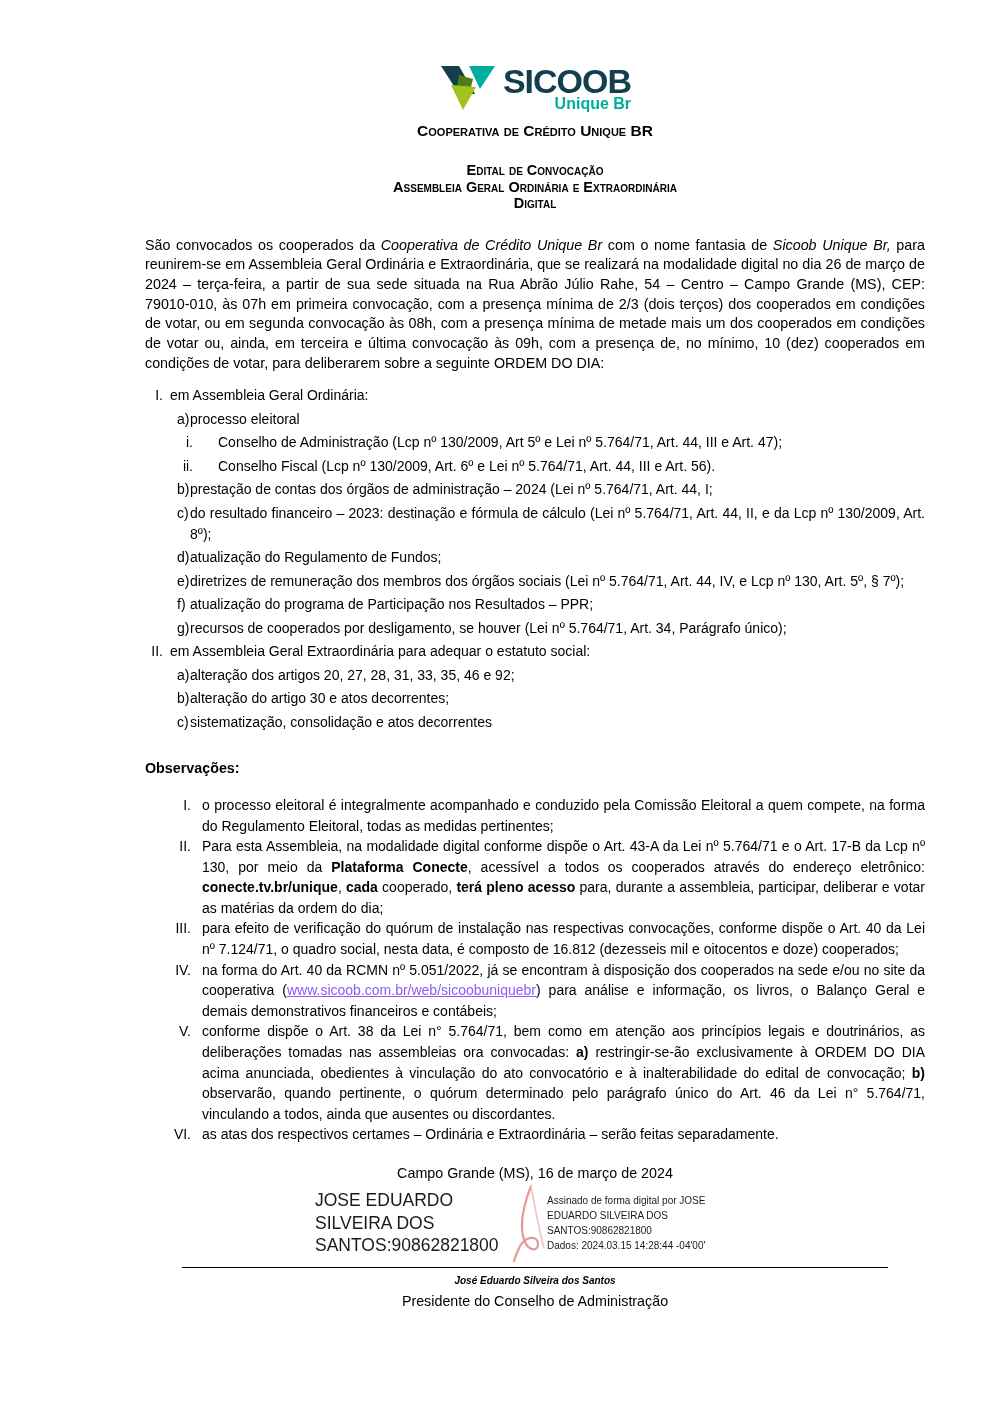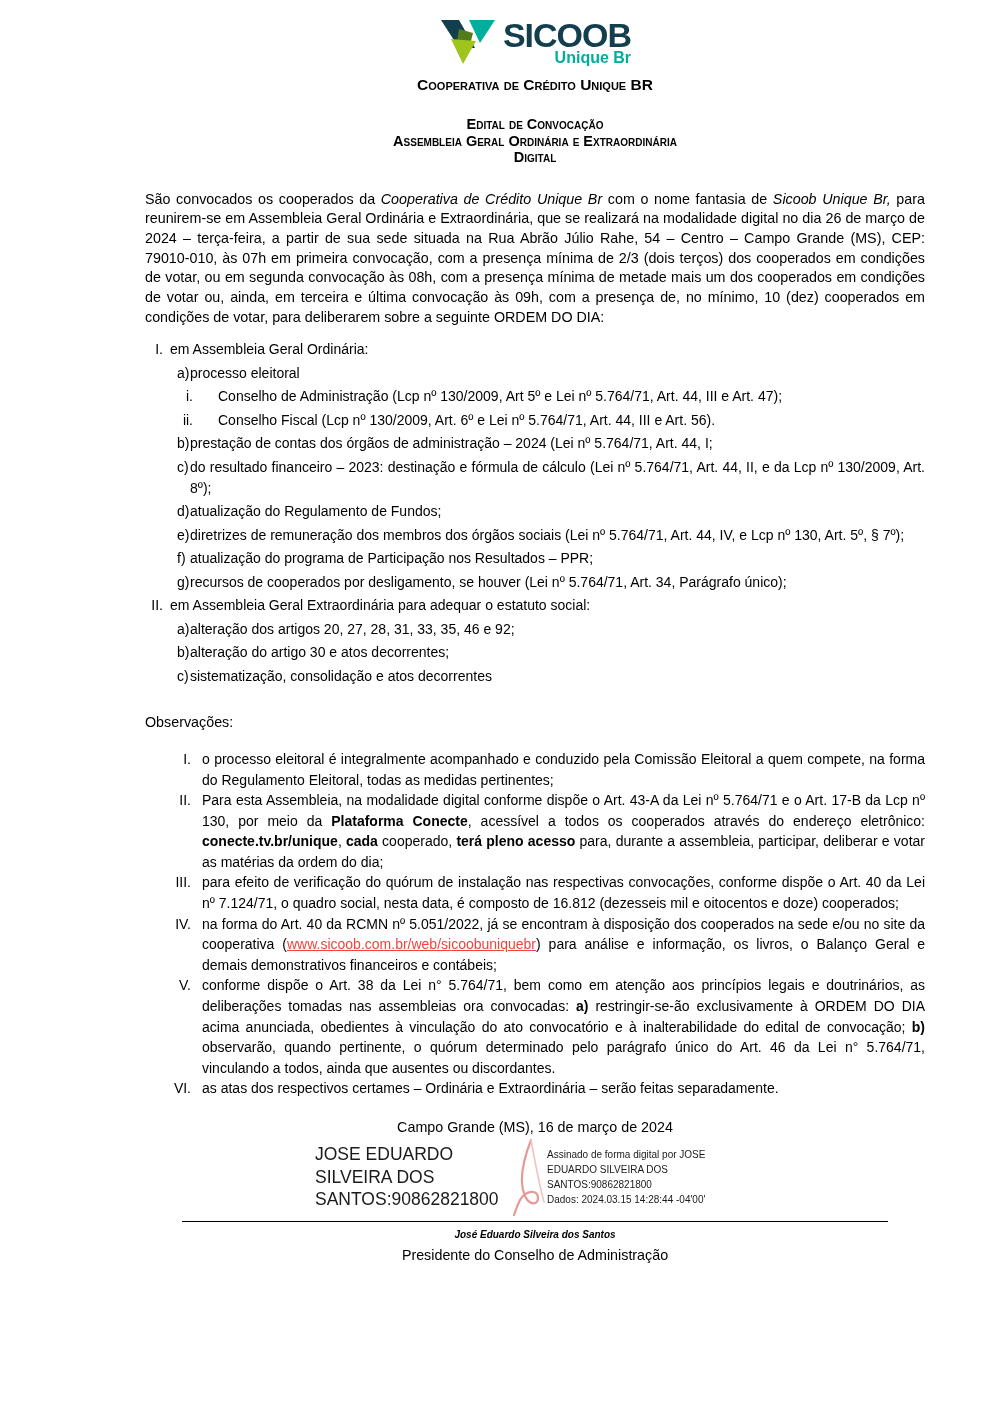--- a/index.html
+++ b/index.html
@@ -1,48 +1,48 @@
 <!DOCTYPE html>
 <html lang="pt-BR"><head>
 <meta charset="utf-8">
 <style>
   html,body{margin:0;padding:0;background:#ffffff;}
   body{width:1000px;height:1414px;font-family:"Liberation Sans",sans-serif;color:#000;}
   .page{position:relative;width:1000px;height:1414px;overflow:hidden;background:#fff;}
   .content{margin-left:145px;width:780px;}
 
   
-  .logo-wrap{padding-top:18px;text-align:center;}
+  .logo-wrap{padding-top:18px;text-align:center;margin-top:46px;}
   .logo-inner{display:inline-flex;align-items:flex-start;gap:6px;}
   .brand-col{display:flex;flex-direction:column;align-items:flex-end;line-height:1;}
   .brand-text{font-size:34px;font-weight:bold;letter-spacing:-1px;color:#123e4d;font-family:"Liberation Sans",sans-serif;}
   .subbrand-text{font-size:16px;font-weight:bold;color:#00ae9d;margin-top:-2px;}
   .org-name{margin-top:6px;text-align:center;font-weight:bold;font-variant:small-caps;font-size:15.5px;line-height:17px;}
   .cnpj{text-align:center;font-size:14px;line-height:17px;}
   .doc-title{margin-top:23px;text-align:center;font-weight:bold;font-variant:small-caps;font-size:14.5px;line-height:16.5px;}
 
   
   .intro{margin-top:24px;font-size:14.3px;line-height:19.7px;text-align:justify;}
   .ri{font-style:italic;}
   .rb{font-weight:bold;}
-  .rl{color:#ef4444;text-decoration:underline;cursor:pointer;}
+  .rl{color:#8b5cf6;text-decoration:underline;cursor:pointer;}
 
   
   .agenda{margin-top:12px;font-size:14px;line-height:21px;}
   .ag{display:flex;margin-bottom:2.5px;}
   .ag .m{flex:none;}
   .ag .t{flex:1;text-align:justify;}
   .lv1 .m{width:18px;text-align:right;margin-right:7px;}
   .lv2{padding-left:32px;}
   .lv2 .m{width:13px;text-align:left;}
   .lv3{padding-left:32px;}
   .lv3 .m{width:16px;text-align:right;margin-right:25px;}
 
   
-  .obs-heading{margin-top:27px;font-size:14.3px;font-weight:normal;}
+  .obs-heading{margin-top:27px;font-size:14.3px;font-weight:bold;}
   .obs{margin-top:19px;font-size:14px;line-height:20.6px;}
   .ob{display:flex;}
   .ob .m{flex:none;width:46px;text-align:right;margin-right:11px;}
   .ob .t{flex:1;text-align:justify;}
 
   
   .dateline{margin-top:20px;text-align:center;font-size:14.3px;}
   .stamp{margin-top:3px;display:flex;justify-content:center;align-items:center;gap:4px;}
   .stamp-name{width:198px;font-size:17.5px;line-height:22.5px;white-space:pre-line;color:#1a1a1a;}
   .ribbon{flex:none;width:34px;height:78px;margin-left:-6px;margin-right:-2px;}

